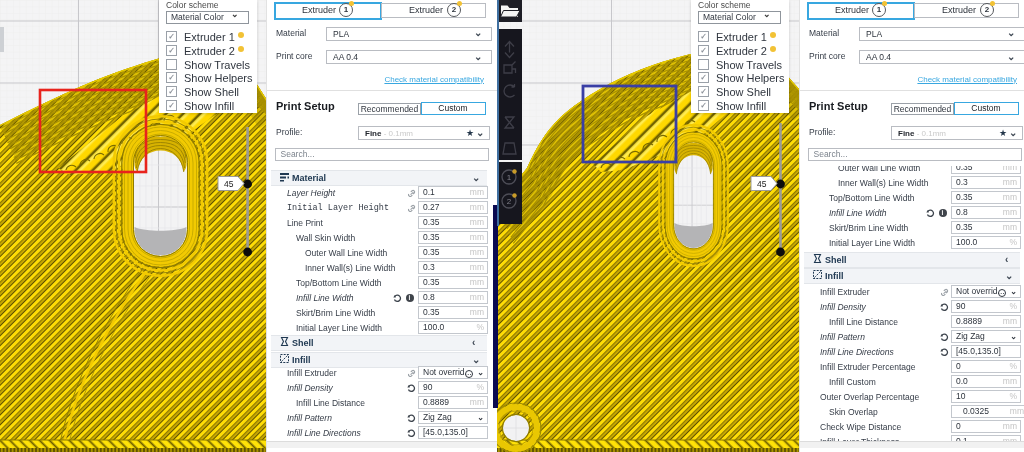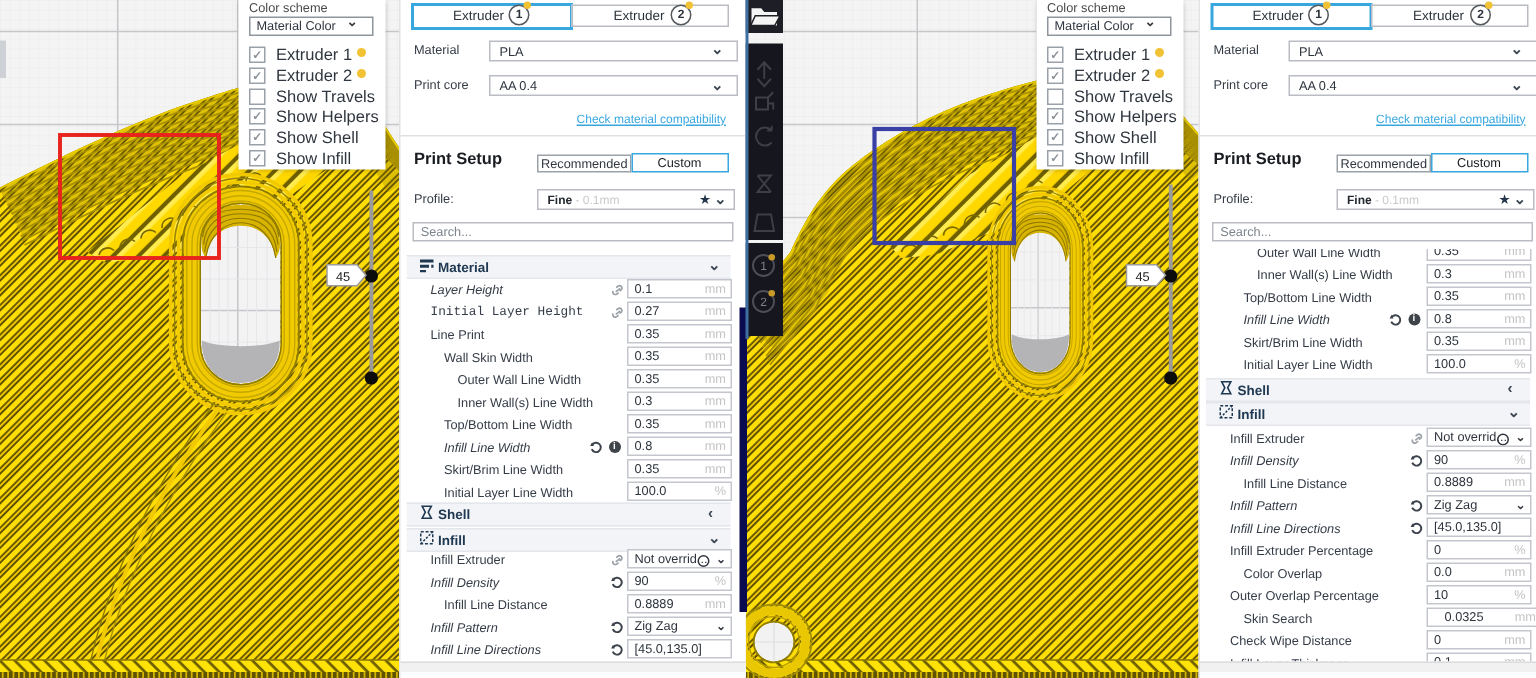--- a/index.html
+++ b/index.html
@@ -529,25 +529,25 @@
         </svg>
 <div class="vbox" style="left:147px;top:330px;width:64px;">Zig Zag<span style="position:absolute;right:3px;top:0;color:#30363f;font-size:8px;font-weight:bold;">⌄</span></div>
 <div class="lbl ital" style="left:16px;top:347px;">Infill Line Directions</div>
 <svg class="abs" style="left:136px;top:347.5px;" width="9" height="9">
           <path d="M1.8,2.6 A3.1,3.1 0 1 1 1.5,5.4" fill="none" stroke="#3c434c" stroke-width="1.3"></path>
           <path d="M2.9,3.4 L0.4,3.4 L1.7,0.9 Z" fill="#3c434c"></path>
         </svg>
 <div class="vbox" style="left:147px;top:345px;width:64px;">[45.0,135.0]</div>
 <div class="lbl" style="left:16px;top:362px;">Infill Extruder Percentage</div>
 <div class="vbox" style="left:147px;top:360px;width:64px;">0<span class="unit">%</span></div>
-<div class="lbl" style="left:25px;top:377px;">Color Overlap</div>
+<div class="lbl" style="left:25px;top:377px;">Infill Custom</div>
 <div class="vbox" style="left:147px;top:375px;width:64px;">0.0<span class="unit">mm</span></div>
 <div class="lbl" style="left:16px;top:392px;">Outer Overlap Percentage</div>
 <div class="vbox" style="left:147px;top:390px;width:64px;">10<span class="unit">%</span></div>
-<div class="lbl" style="left:25px;top:407px;">Skin Search</div>
+<div class="lbl" style="left:25px;top:407px;">Skin Overlap</div>
 <div class="vbox" style="left:147px;top:405px;width:64px;padding-left:11px;">0.0325<span class="unit">mm</span></div>
 <div class="lbl" style="left:16px;top:422px;">Check Wipe Distance</div>
 <div class="vbox" style="left:147px;top:420px;width:64px;">0<span class="unit">mm</span></div>
 <div class="lbl" style="left:16px;top:437px;">Infill Layer Thickness</div>
 <div class="vbox" style="left:147px;top:435px;width:64px;">0.1<span class="unit">mm</span></div>
       </div>
     </div>
 <div class="abs" style="left:0;top:440.5px;width:230px;height:6px;background:#f1f1f1;border-top:1px solid #dcdcdc;"></div>
 </div>
 

